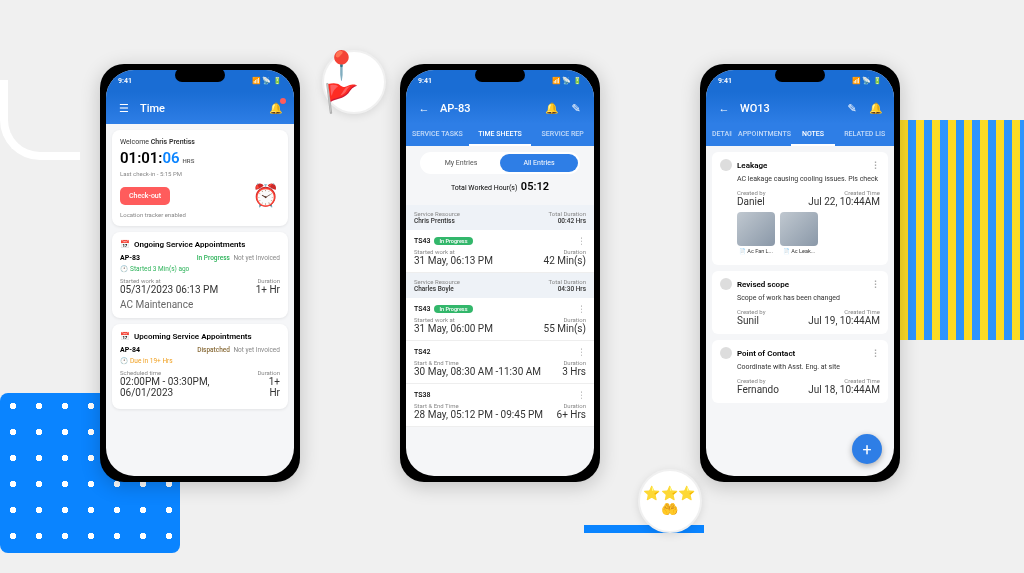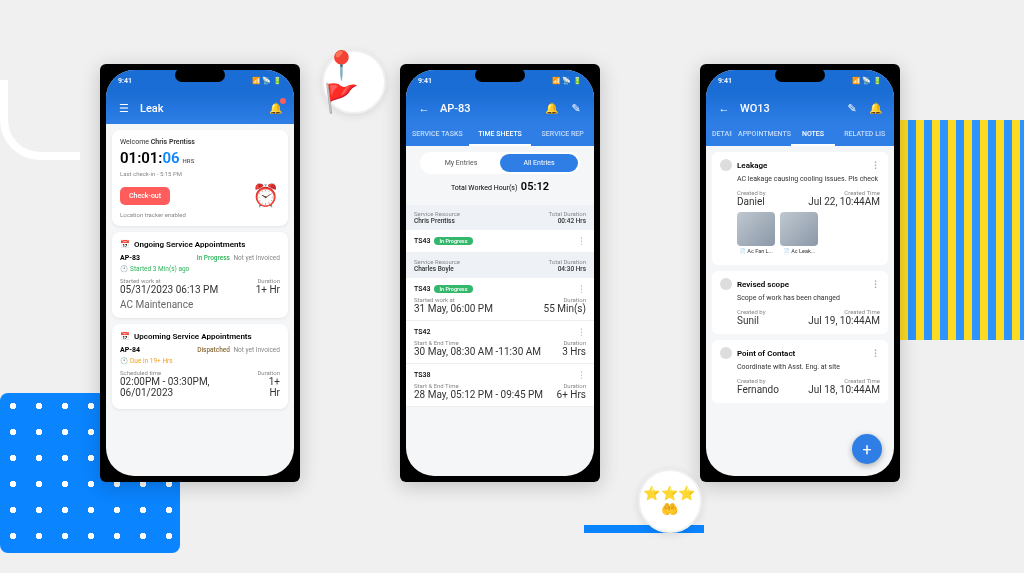--- a/index.html
+++ b/index.html
@@ -12,21 +12,21 @@
 .bg-circle-bl::after { content: ""; position: absolute; inset: 0; background-image: radial-gradient(white 3px, transparent 3px); background-size: 26px 26px; }
 .bg-line-tl { top: 80px; left: 0; width: 80px; height: 80px; border: 8px solid white; border-top: none; border-right: none; border-radius: 0 0 0 40px; }
 .bg-line-br { bottom: 40px; right: 320px; width: 120px; height: 8px; background: #0a84ff; }
 
 
 .deco-badge { position: absolute; width: 64px; height: 64px; border-radius: 50%; background: white; border: 2px solid #f0f0f0; display: flex; align-items: center; justify-content: center; font-size: 28px; z-index: 5; box-shadow: 0 2px 8px rgba(0,0,0,0.1); }
 .badge-map { top: 50px; left: 322px; }
 .badge-stars { bottom: 40px; right: 322px; flex-direction: column; font-size: 14px; }
 
 
-.phone { position: absolute; width: 200px; height: 418px; background: #000; border-radius: 6px; padding: 6px; z-index: 2; box-shadow: 0 4px 20px rgba(0,0,0,0.2); }
+.phone { position: absolute; width: 200px; height: 418px; background: #000; border-radius: 24px; padding: 6px; z-index: 2; box-shadow: 0 4px 20px rgba(0,0,0,0.2); }
 .phone-1 { top: 64px; left: 100px; }
 .phone-2 { top: 64px; left: 400px; }
 .phone-3 { top: 64px; left: 700px; }
 .screen { width: 100%; height: 100%; background: #f5f6f8; border-radius: 28px; overflow: hidden; position: relative; font-size: 8px; }
 .notch { position: absolute; top: 4px; left: 50%; transform: translateX(-50%); width: 50px; height: 14px; background: #000; border-radius: 10px; z-index: 10; }
 
 
 .status-bar { height: 22px; background: #1a6dd4; display: flex; justify-content: space-between; align-items: center; padding: 0 12px; color: white; font-size: 7px; font-weight: 600; }
 .status-icons { display: flex; gap: 3px; }
 
@@ -111,21 +111,21 @@
 
 <div class="phone phone-1">
   <div class="notch"></div>
   <div class="screen">
     <div class="status-bar">
       <span>9:41</span>
       <span class="status-icons">📶 📡 🔋</span>
     </div>
     <div class="app-bar">
       <span class="icon-btn">☰</span>
-      <span class="title">Leak</span>
+      <span class="title">Time</span>
       <span class="icon-btn bell-badge">🔔</span>
     </div>
     <div class="content">
       <div class="card">
         <div class="welcome"><span>Welcome </span><b>Chris Prentiss</b></div>
         <div class="timer"><span>01:01:</span><span class="secs">06</span><span class="timer-hrs">HRS</span></div>
         <div class="subtext">Last check-in - 5:15 PM</div>
         <div class="checkout-row">
           <button class="checkout-btn">Check-out</button>
           <span class="clock-icon">⏰</span>
@@ -220,20 +220,30 @@
             <div class="meta">Total Duration</div>
             <div style="font-weight:500;color:#333">00:42 Hrs</div>
           </span>
         </div>
         <div class="ts-entry">
           <div class="ts-top">
             <span>TS43</span>
             <span class="pill">In Progress</span>
             <span class="dots">⋮</span>
           </div>
+          <div class="ts-row">
+            <span>
+              <div class="ts-meta">Started work at</div>
+              <div class="ts-val">31 May, 06:13 PM</div>
+            </span>
+            <span style="text-align:right">
+              <div class="ts-meta">Duration</div>
+              <div class="ts-val">42 Min(s)</div>
+            </span>
+          </div>
         </div>
         <div class="resource-header">
           <span>
             <div class="meta">Service Resource</div>
             <div style="font-weight:500;color:#333">Charles Boyle</div>
           </span>
           <span style="text-align:right">
             <div class="meta">Total Duration</div>
             <div style="font-weight:500;color:#333">04:30 Hrs</div>
           </span>

